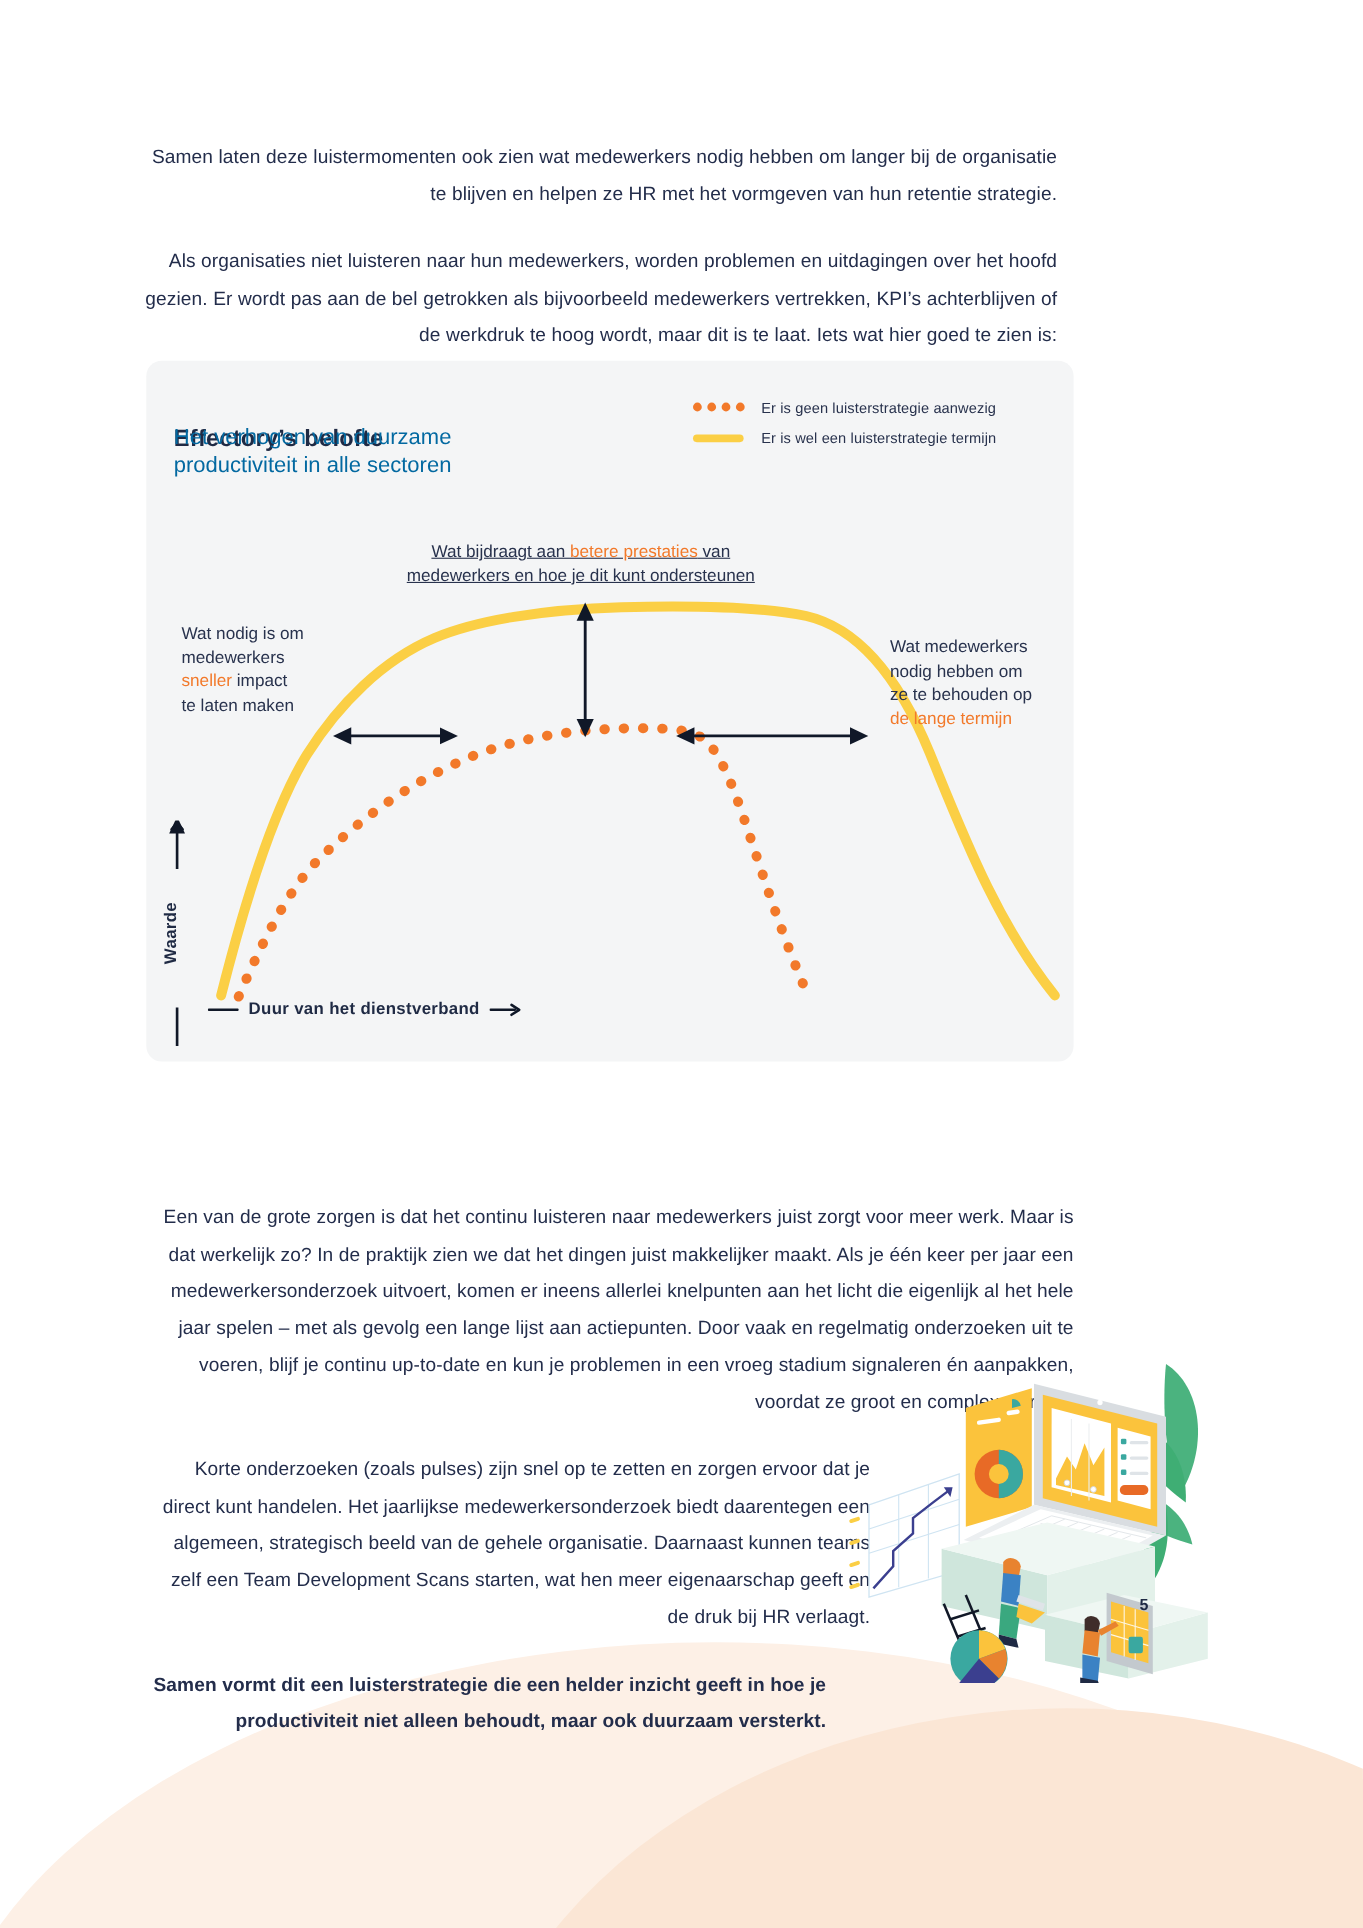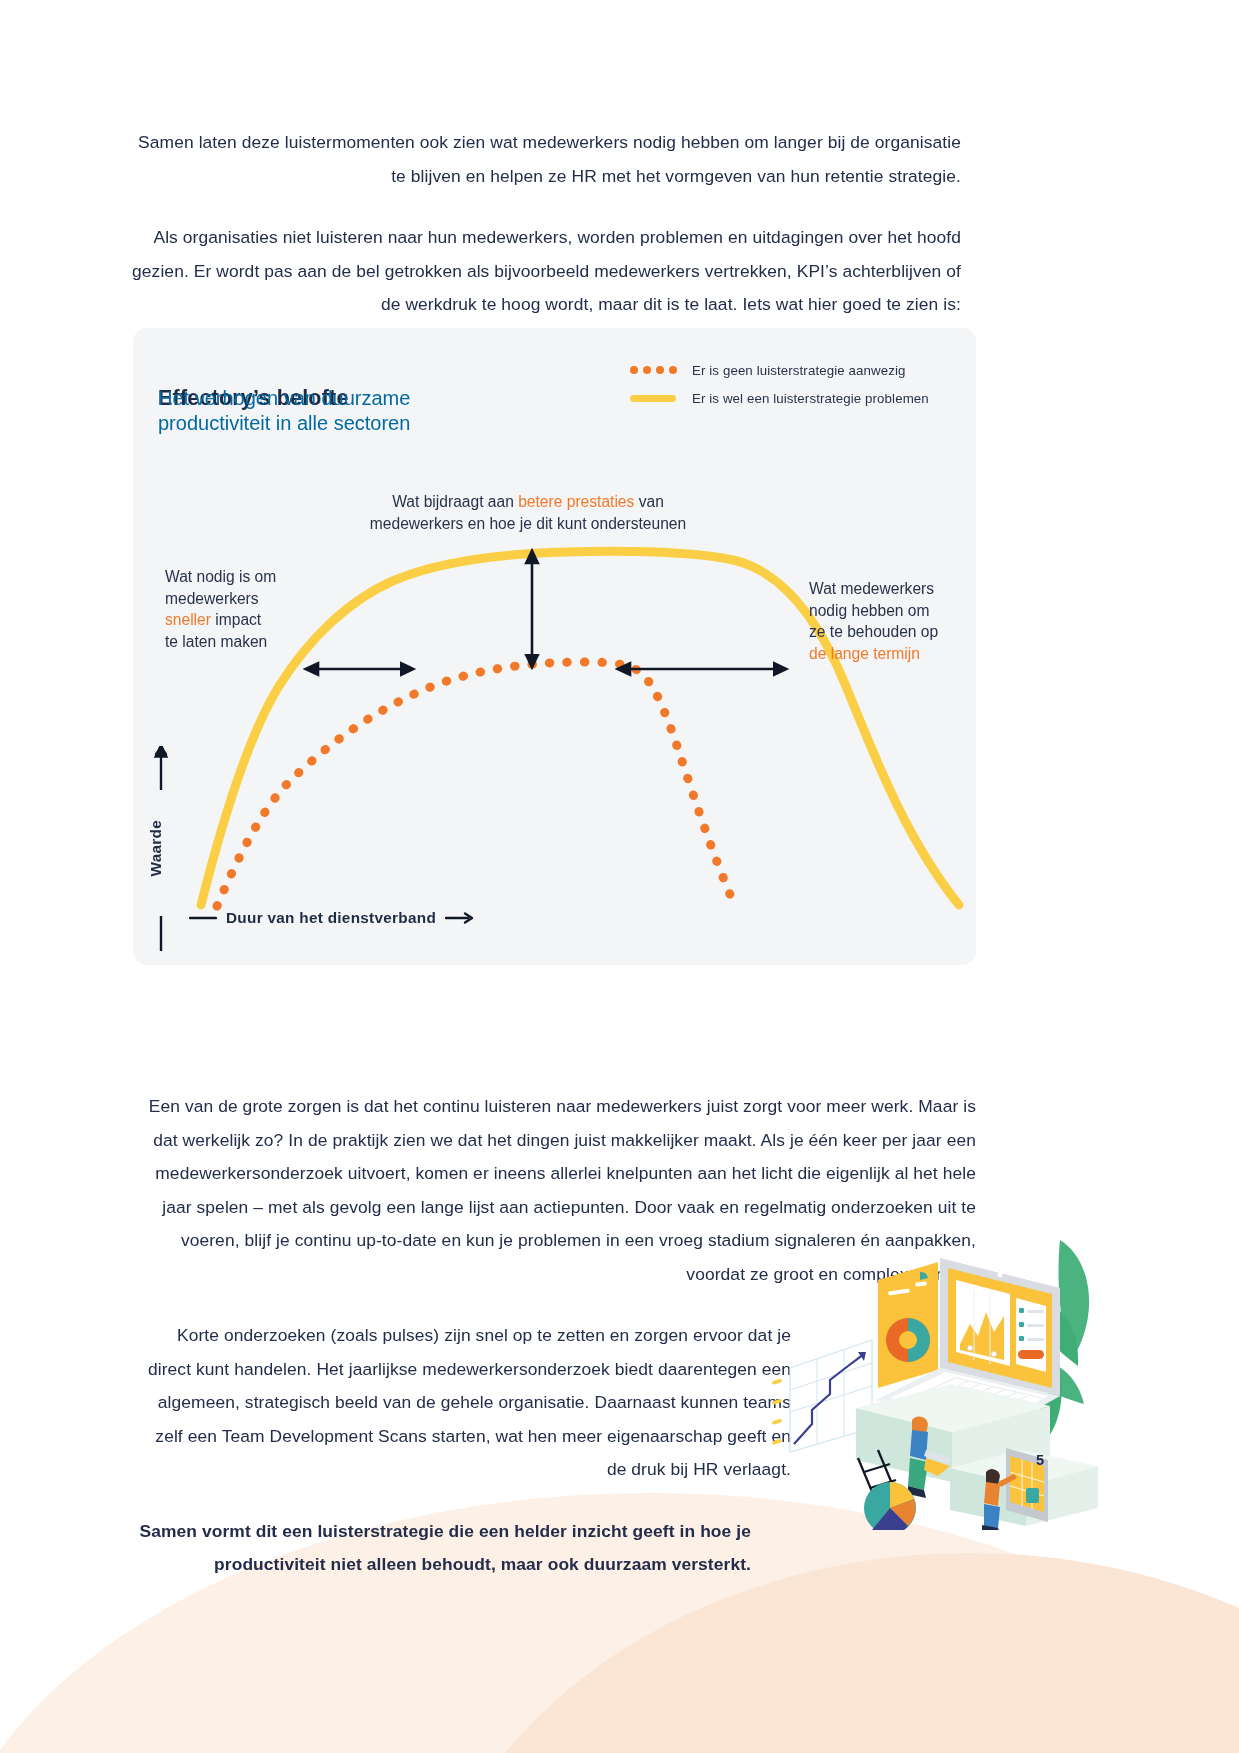--- a/index.html
+++ b/index.html
@@ -138,20 +138,21 @@
     line-height: 21.5px;
     color: #28324d;
   }
   .anno .hl { color: #f2792a; }
 
   .anno-top {
     left: 225px;
     top: 163px;
     width: 340px;
     text-align: center;
+    text-decoration: underline;
   }
   .anno-left {
     left: 32px;
     top: 238px;
     width: 150px;
   }
   .anno-right {
     left: 676px;
     top: 250px;
     width: 160px;
@@ -241,21 +242,21 @@
             <span class="legend-dot"></span>
             <span class="legend-dot"></span>
             <span class="legend-dot"></span>
         </span>
         <span class="legend-label">Er is geen luisterstrategie aanwezig</span>
       </div>
       <div class="legend-row">
         <span class="legend-swatch">
           <span class="legend-bar"></span>
         </span>
-        <span class="legend-label">Er is wel een luisterstrategie problemen</span>
+        <span class="legend-label">Er is wel een luisterstrategie termijn</span>
       </div>
     </div>
 
     <svg class="chart-svg" viewBox="0 0 843 637">
       <defs>
         <marker id="arrowEnd" markerWidth="7" markerHeight="7" refX="3.2" refY="3" orient="auto">
           <path d="M0,0 L6.4,3 L0,6 z" fill="#101828"></path>
         </marker>
         <marker id="arrowStart" markerWidth="7" markerHeight="7" refX="3.2" refY="3" orient="auto">
           <path d="M6.4,0 L0,3 L6.4,6 z" fill="#101828"></path>

